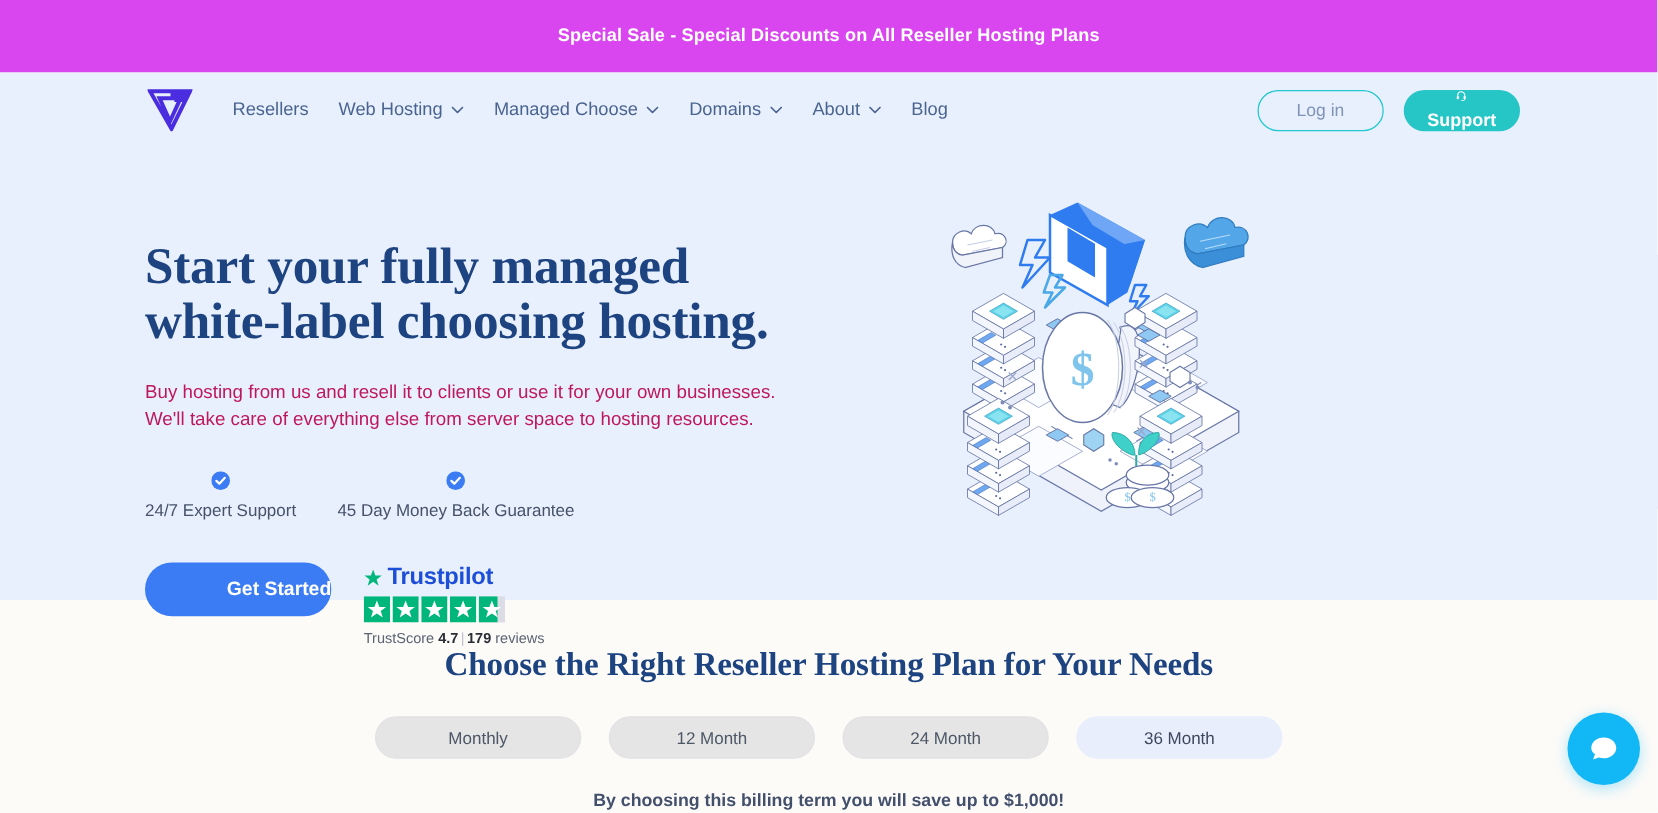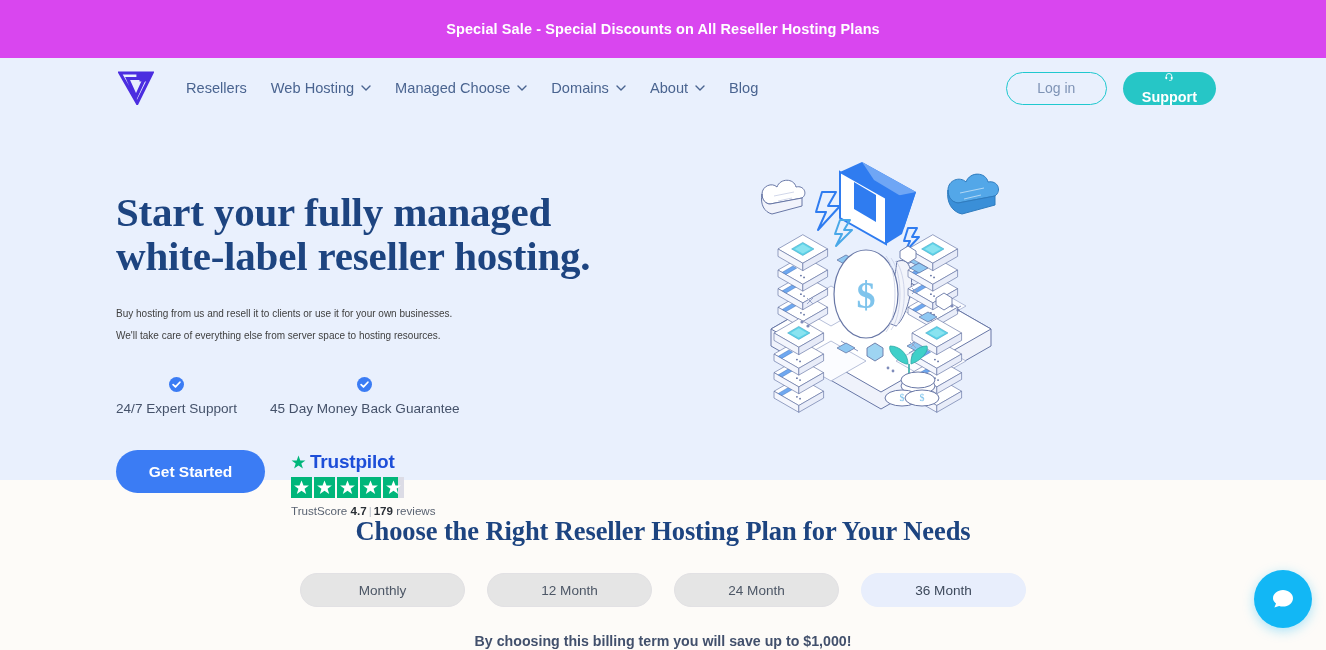--- a/index.html
+++ b/index.html
@@ -105,23 +105,23 @@
   .hero-title {
     font-family: "Liberation Serif", serif;
     font-size: 41px;
     line-height: 44px;
     font-weight: bold;
     color: #1d4480;
     letter-spacing: -0.2px;
   }
   .hero-sub {
     margin-top: 25px;
-    font-size: 10px;
+    font-size: 15px;
     line-height: 22px;
-    color: #404040;
+    color: #be185d;
   }
   .hero-features {
     margin-top: 30px;
     display: flex;
     align-items: center;
     gap: 33px;
   }
   .feature { display: flex; align-items: center; gap: 9px; flex-direction: column; }
   .feature-label { font-size: 13.6px; color: #45526a; }
   .check-icon { width: 15px; height: 15px; display: block; flex: none; }
@@ -134,20 +134,21 @@
   }
   .btn-started {
     width: 149px; height: 43px;
     border: none; border-radius: 22px;
     background: #3b7cf4;
     color: #ffffff;
     font-size: 15.5px;
     font-weight: bold;
     font-family: inherit;
     cursor: pointer;
+    text-align: right;
   }
   .tp { padding-top: 1px; }
   .tp-logo { display: flex; align-items: center; gap: 4px; }
   .tp-logo-text {
     font-size: 19px;
     font-weight: bold;
     color: #1d4ed8;
     letter-spacing: -0.2px;
   }
   .tp-stars { display: flex; gap: 2px; margin-top: 4px; }
@@ -291,21 +292,21 @@
           </svg>
           <span>Support</span>
         </button>
       </div>
     </nav>
 
     <div class="hero-inner">
       <div class="hero-left">
         <h1 class="hero-title">
           <span>Start your fully managed</span><br>
-          <span>white-label reseller hosting.</span>
+          <span>white-label choosing hosting.</span>
         </h1>
         <p class="hero-sub">
           <span>Buy hosting from us and resell it to clients or use it for your own businesses.</span><br>
           <span>We'll take care of everything else from server space to hosting resources.</span>
         </p>
 
         <div class="hero-features">
           <div class="feature">
             <svg class="check-icon" viewBox="0 0 16 16">
               <circle cx="8" cy="8" r="8" fill="#3b7cf4"></circle>

